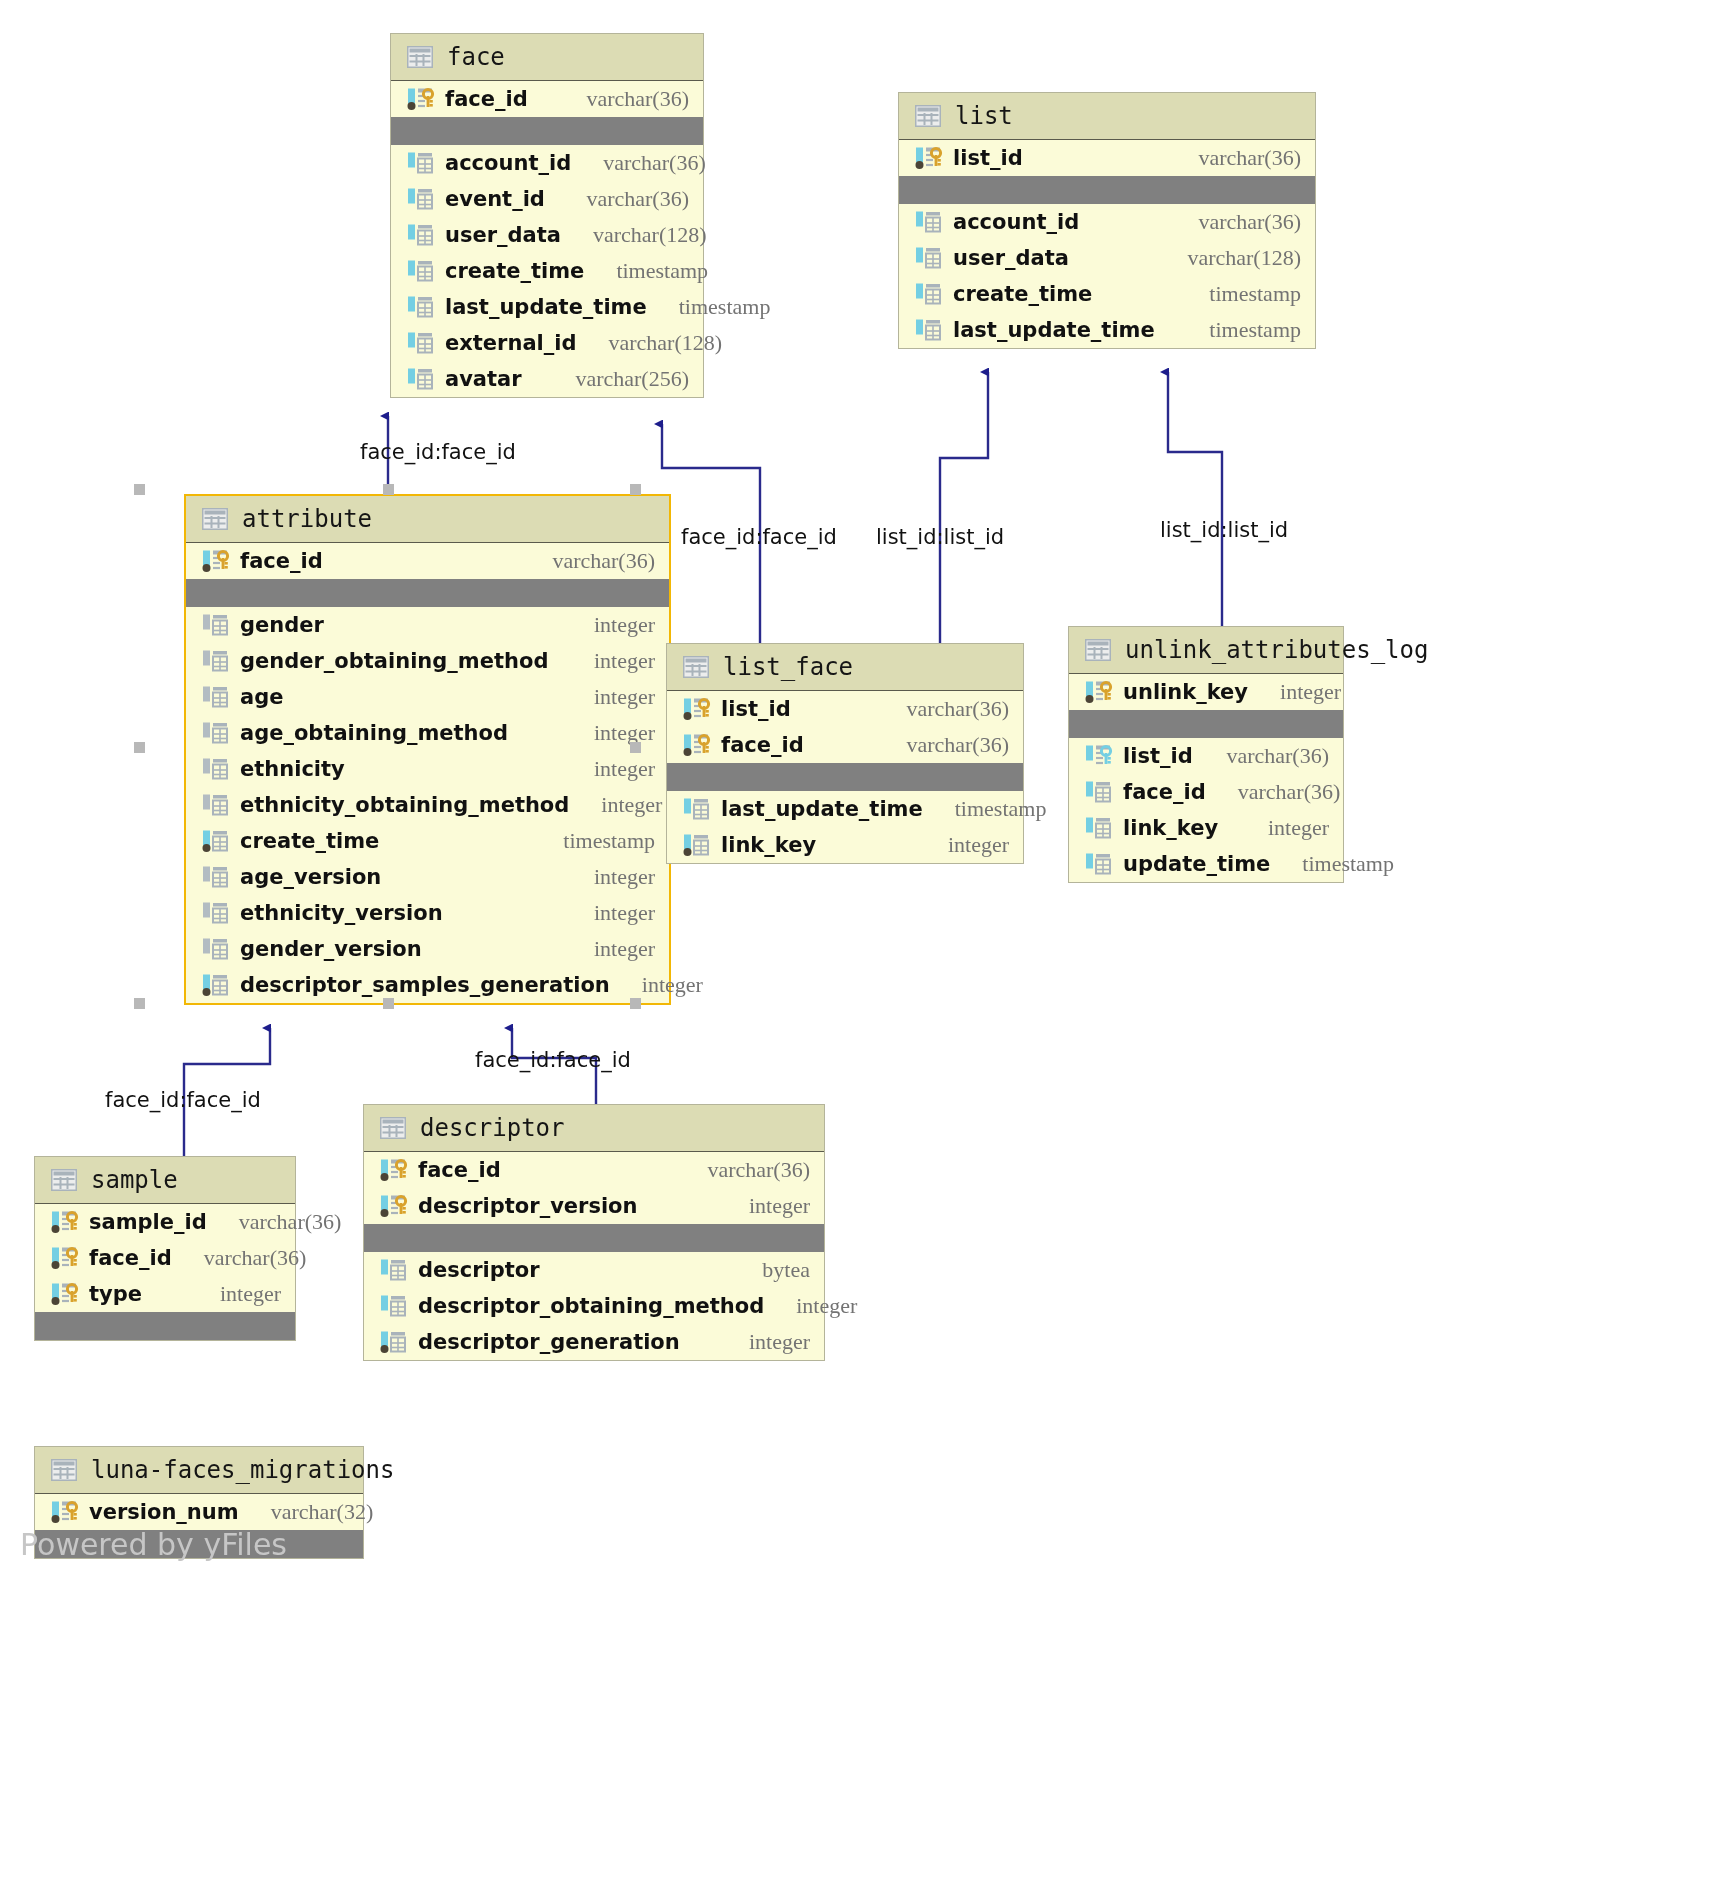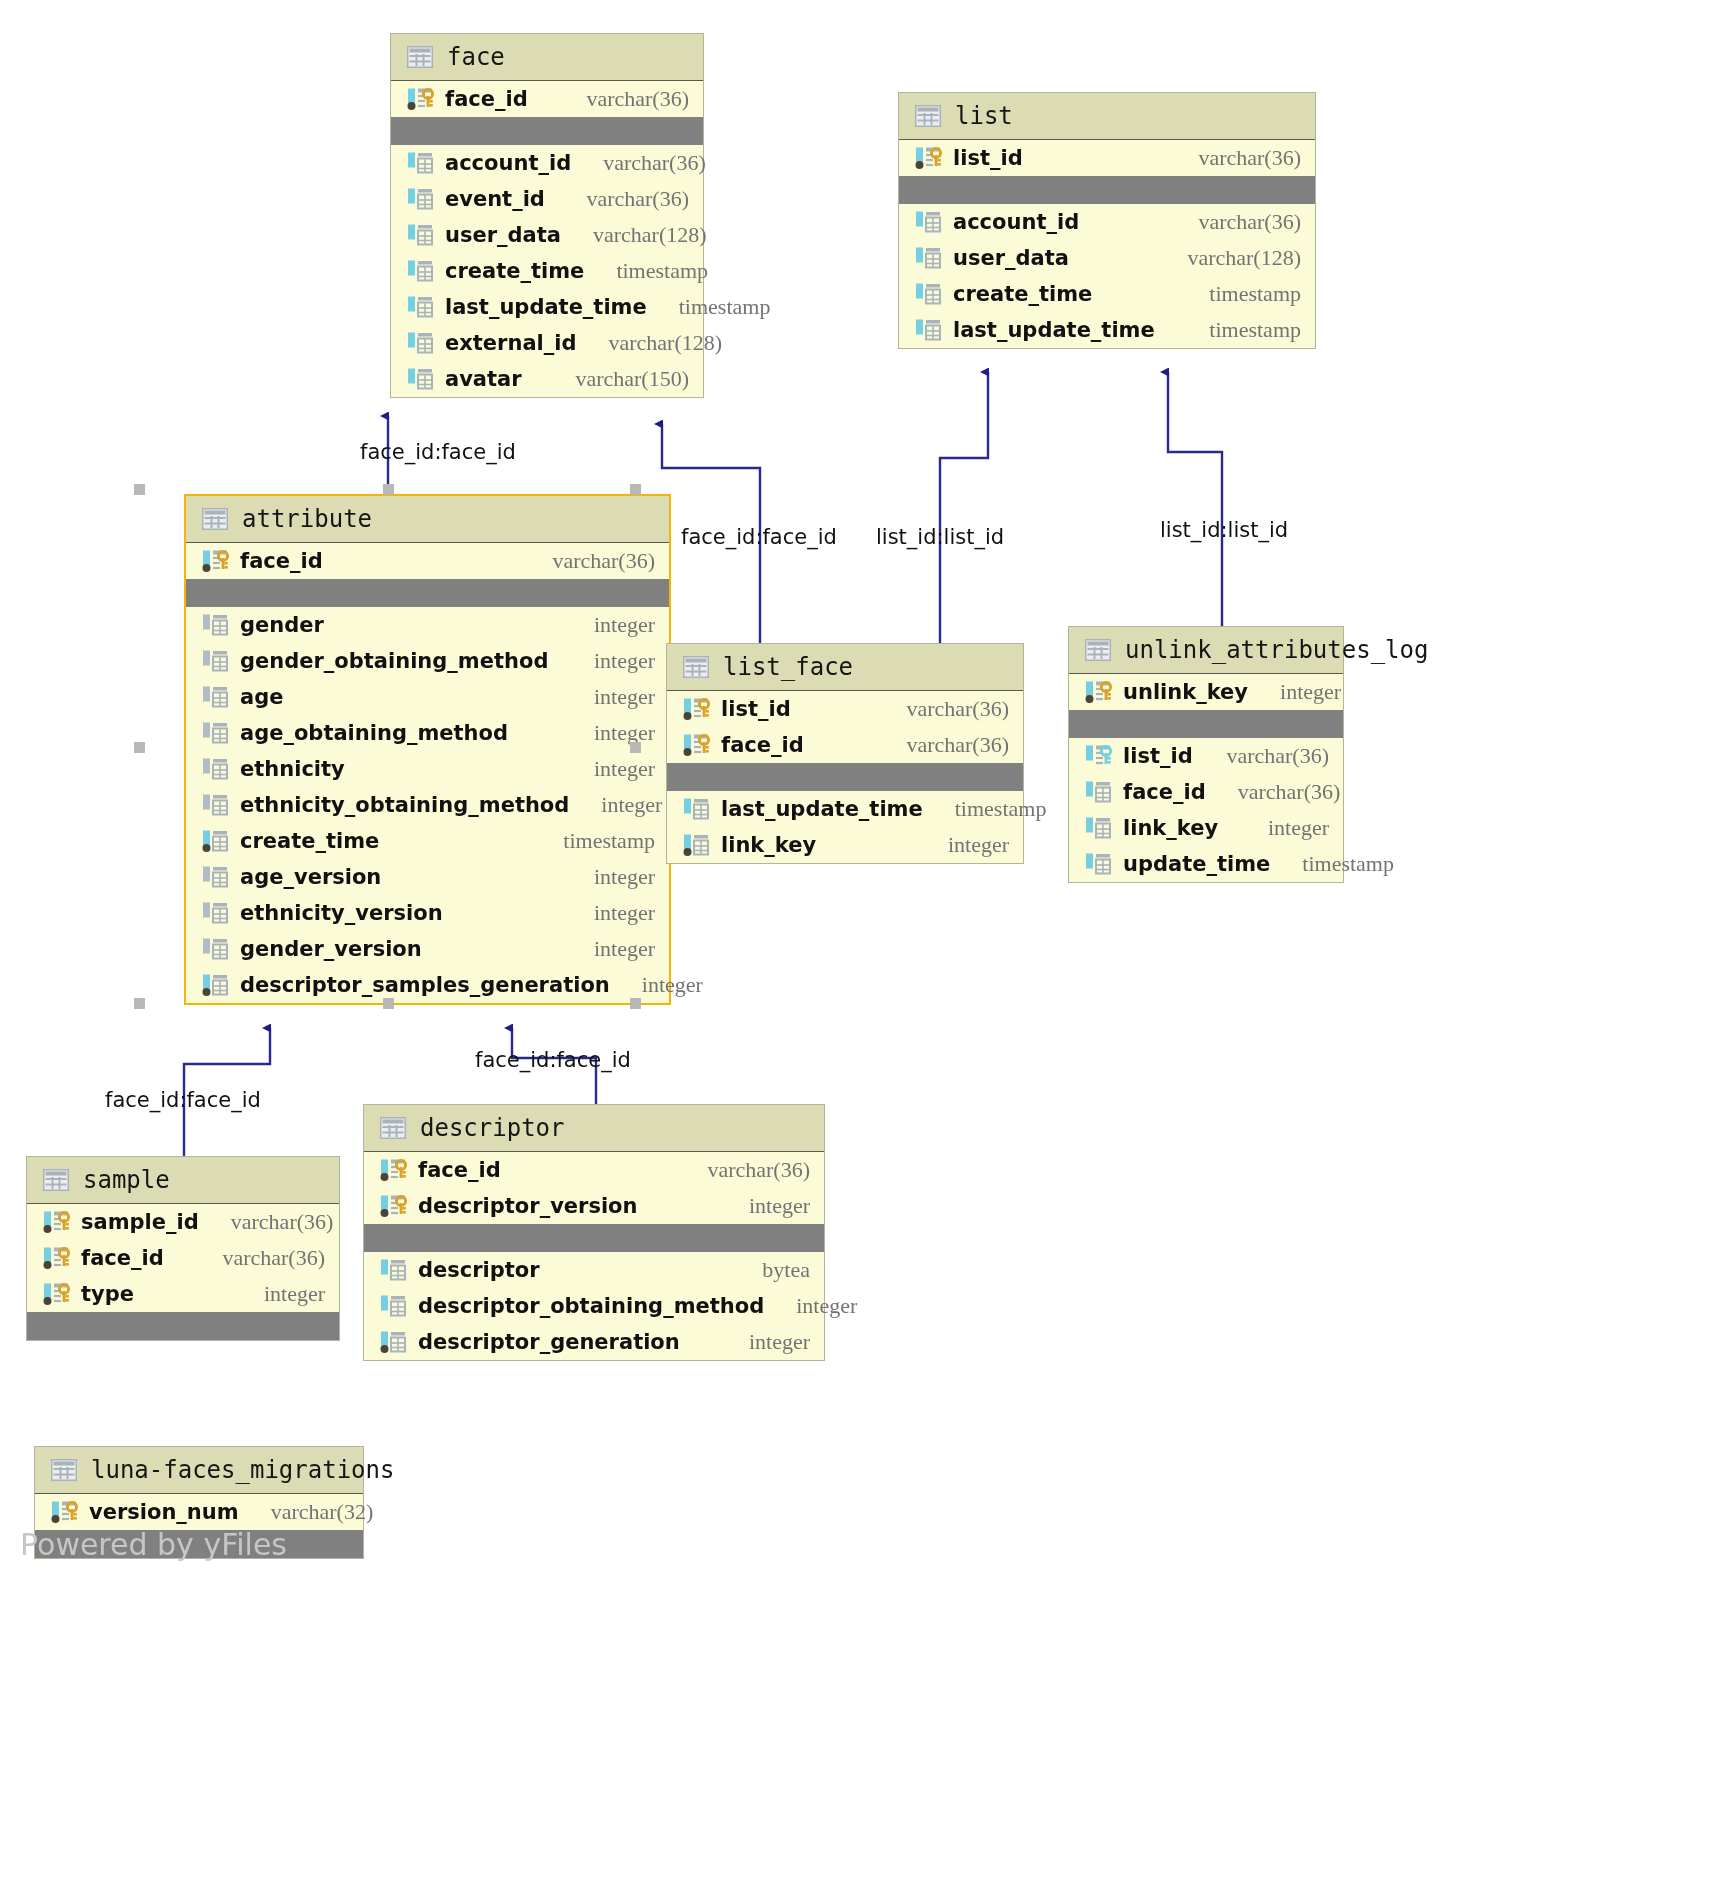--- a/index.html
+++ b/index.html
@@ -247,21 +247,21 @@
           <div class="row">
             <svg class="cicon" viewBox="0 0 28 24">
               <rect x="1" y="1.5" width="7" height="15" fill="#74cfe3"></rect>
               <rect x="11" y="2" width="14" height="3.5" fill="#a9b3bb"></rect>
               <rect x="11" y="7.5" width="14" height="14" fill="none" stroke="#a9b3bb" stroke-width="2"></rect>
               <line x1="11" y1="13" x2="25" y2="13" stroke="#a9b3bb" stroke-width="1.6"></line>
               <line x1="11" y1="17.5" x2="25" y2="17.5" stroke="#a9b3bb" stroke-width="1.6"></line>
               <line x1="18" y1="7.5" x2="18" y2="21.5" stroke="#a9b3bb" stroke-width="1.6"></line>
             </svg>
             <span class="cname">avatar</span>
-            <span class="ctype">varchar(150)</span>
+            <span class="ctype">varchar(256)</span>
           </div>
         </div>
       </div>
       <div class="node" style="left: 898px; top: 92px; width: 418px; text-align: center;">
         <div class="node-title">
           <svg class="ticon" viewBox="0 0 26 22">
             <rect x="0.5" y="0.5" width="25" height="21" fill="#eceded" stroke="#a9b3bb" stroke-width="2"></rect>
             <rect x="2.5" y="2.5" width="21" height="4" fill="#a9b3bb"></rect>
             <line x1="2.5" y1="10" x2="23.5" y2="10" stroke="#a9b3bb" stroke-width="2"></line>
             <line x1="2.5" y1="15.5" x2="23.5" y2="15.5" stroke="#a9b3bb" stroke-width="2"></line>
@@ -738,21 +738,21 @@
               <rect x="11" y="7.5" width="14" height="14" fill="none" stroke="#a9b3bb" stroke-width="2"></rect>
               <line x1="11" y1="13" x2="25" y2="13" stroke="#a9b3bb" stroke-width="1.6"></line>
               <line x1="11" y1="17.5" x2="25" y2="17.5" stroke="#a9b3bb" stroke-width="1.6"></line>
               <line x1="18" y1="7.5" x2="18" y2="21.5" stroke="#a9b3bb" stroke-width="1.6"></line>
             </svg>
             <span class="cname">descriptor_generation</span>
             <span class="ctype">integer</span>
           </div>
         </div>
       </div>
-      <div class="node" style="left: 26px; top: 1156px; width: 314px;">
+      <div class="node" style="left: 34px; top: 1156px; width: 262px;">
         <div class="node-title">
           <svg class="ticon" viewBox="0 0 26 22">
             <rect x="0.5" y="0.5" width="25" height="21" fill="#eceded" stroke="#a9b3bb" stroke-width="2"></rect>
             <rect x="2.5" y="2.5" width="21" height="4" fill="#a9b3bb"></rect>
             <line x1="2.5" y1="10" x2="23.5" y2="10" stroke="#a9b3bb" stroke-width="2"></line>
             <line x1="2.5" y1="15.5" x2="23.5" y2="15.5" stroke="#a9b3bb" stroke-width="2"></line>
             <line x1="9.5" y1="8" x2="9.5" y2="20" stroke="#a9b3bb" stroke-width="2"></line>
             <line x1="16.5" y1="8" x2="16.5" y2="20" stroke="#a9b3bb" stroke-width="2"></line>
           </svg>
           <span class="tname">sample</span>

